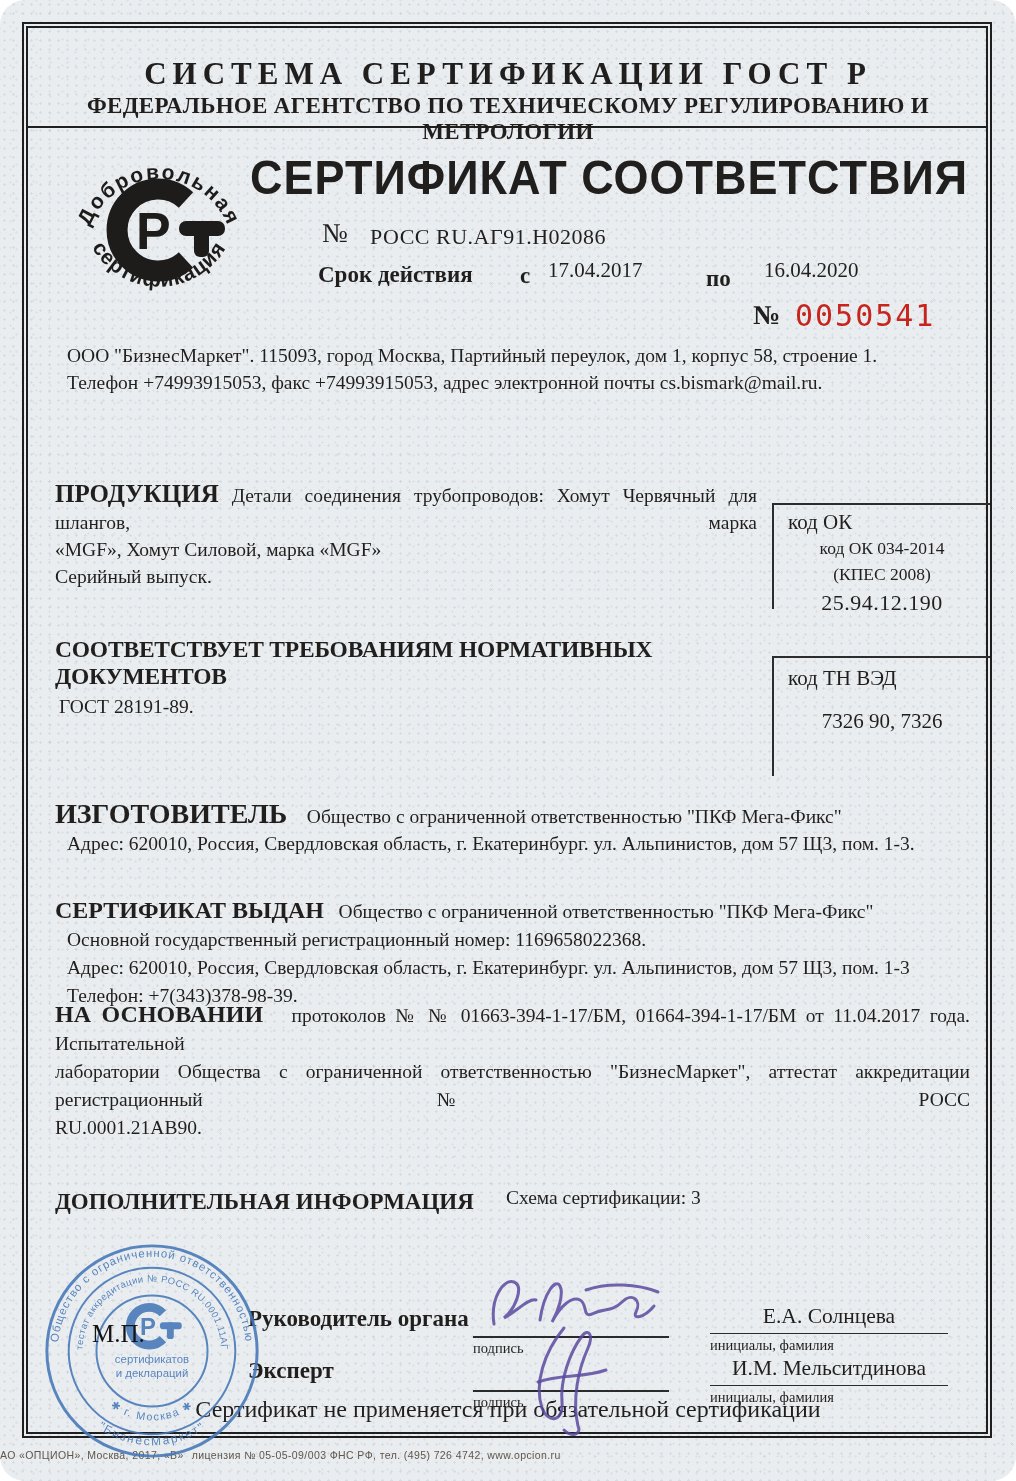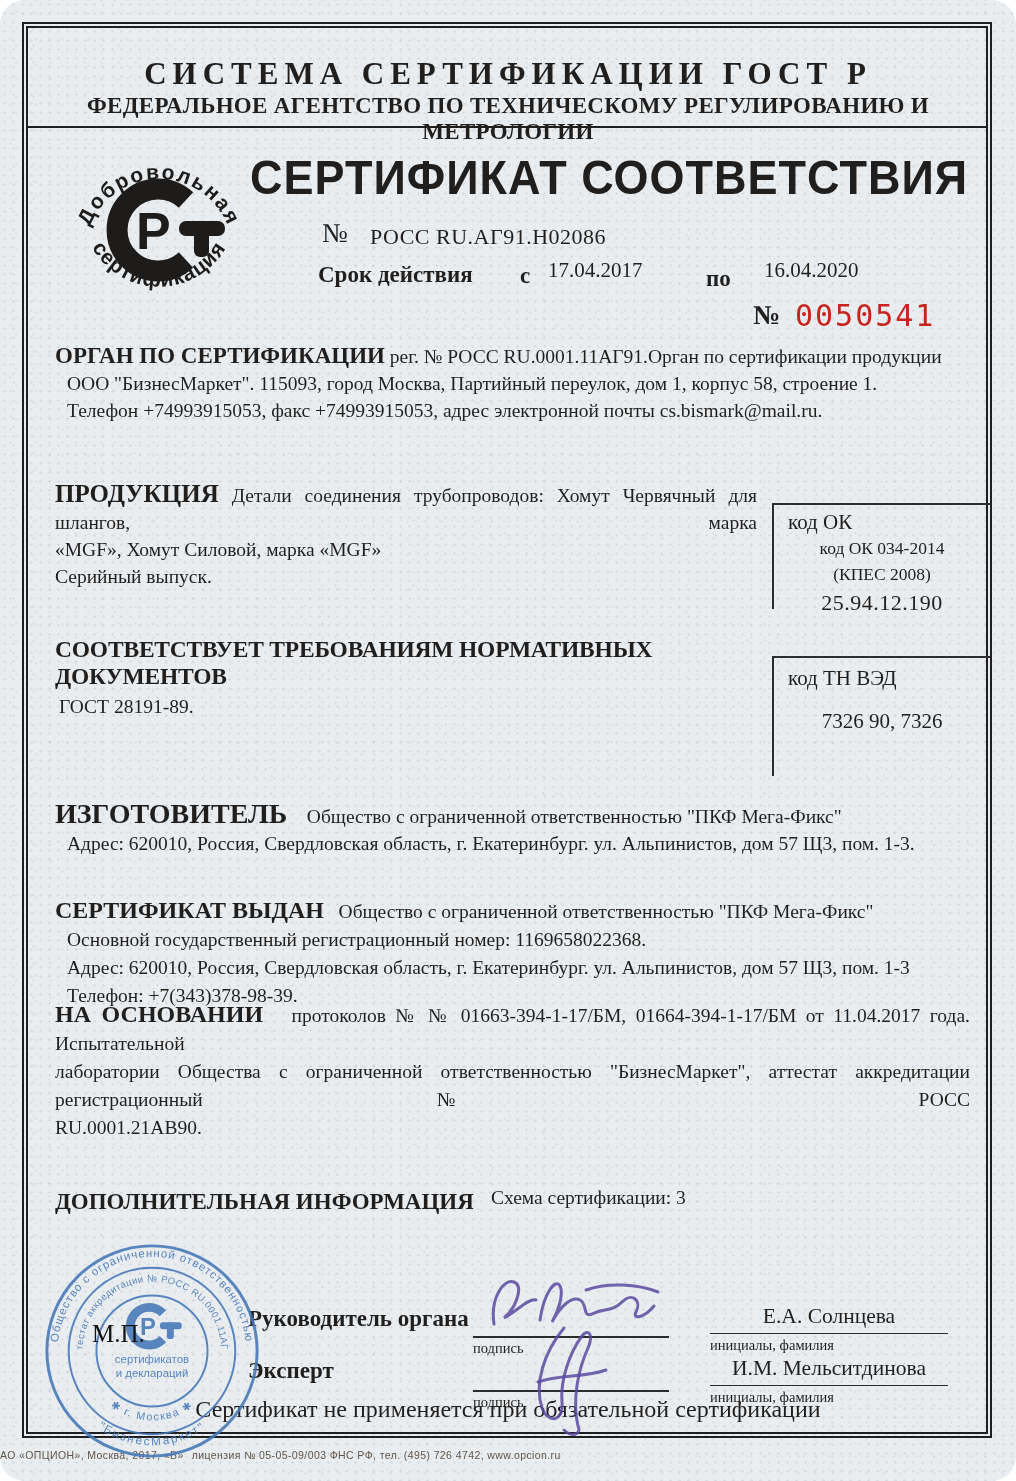--- a/index.html
+++ b/index.html
@@ -43,21 +43,21 @@
   .sec-conform{left:55px;top:636px;width:720px;}
   .sec-conform .t{font-size:23.5px;letter-spacing:-.2px;}
   .sec-manuf{left:55px;top:800px;width:912px;}
   .sec-manuf .t{font-size:28px;text-align:center;}
   .sec-issued{left:55px;top:896px;width:912px;line-height:28px;}
   .sec-issued .t{font-size:24px;}
   .sec-basis{left:55px;top:1000px;width:915px;line-height:28px;}
   .sec-basis .t{font-size:24px;}
   .sec-addinfo{left:55px;top:1188px;width:912px;}
   .sec-addinfo .t{font-size:23px;font-weight:bold;}
-  .sec-addinfo .inline-val{font-size:19.5px;margin-left:17px;position:relative;top:-5px;}
+  .sec-addinfo .inline-val{font-size:19.5px;margin-left:32px;position:relative;top:-5px;}
   .codebox{position:absolute;border-top:2px solid #2c2c2c;border-left:2px solid #2c2c2c;}
   .okbox{left:772px;top:503px;width:216px;height:104px;}
   .okbox .lbl{font-size:21px;margin:5px 0 0 14px;}
   .okbox .l1{font-size:17.5px;text-align:center;margin-top:3px;}
   .okbox .l2{font-size:17.5px;text-align:center;margin-top:5px;}
   .okbox .val{font-size:22px;text-align:center;margin-top:5px;letter-spacing:.5px;}
   .tnbox{left:772px;top:656px;width:216px;height:118px;}
   .tnbox .lbl{font-size:21px;margin:8px 0 0 14px;}
   .tnbox .val{font-size:21px;text-align:center;margin-top:18px;}
   .role{font-size:23px;font-weight:bold;}
@@ -111,21 +111,20 @@
   <div class="abs validity-label">Срок действия</div>
   <div class="abs validity-c">с</div>
   <div class="abs validity-from">17.04.2017</div>
   <div class="abs validity-po">по</div>
   <div class="abs validity-to">16.04.2020</div>
 
   <div class="abs blankno-label">№</div>
   <div class="abs blankno-value">0050541</div>
 
   <div class="abs sec sec-organ">
-    <div><span class="t">ОРГАН ПО СЕРТИФИКАЦИИ</span> <span>рег. № РОСС RU.0001.11АГ91.Орган по сертификации продукции</span></div>
     <div class="cont">ООО "БизнесМаркет". 115093, город Москва, Партийный переулок, дом 1, корпус 58, строение 1.</div>
     <div class="cont">Телефон +74993915053, факс +74993915053, адрес электронной почты cs.bismark@mail.ru.</div>
   </div>
 
   <div class="abs sec sec-product">
     <div class="j"><span class="t">ПРОДУКЦИЯ</span> <span>Детали соединения трубопроводов: Хомут Червячный для шлангов, марка</span></div>
     <div>«MGF», Хомут Силовой, марка «MGF»</div>
     <div>Серийный выпуск.</div>
   </div>
 

